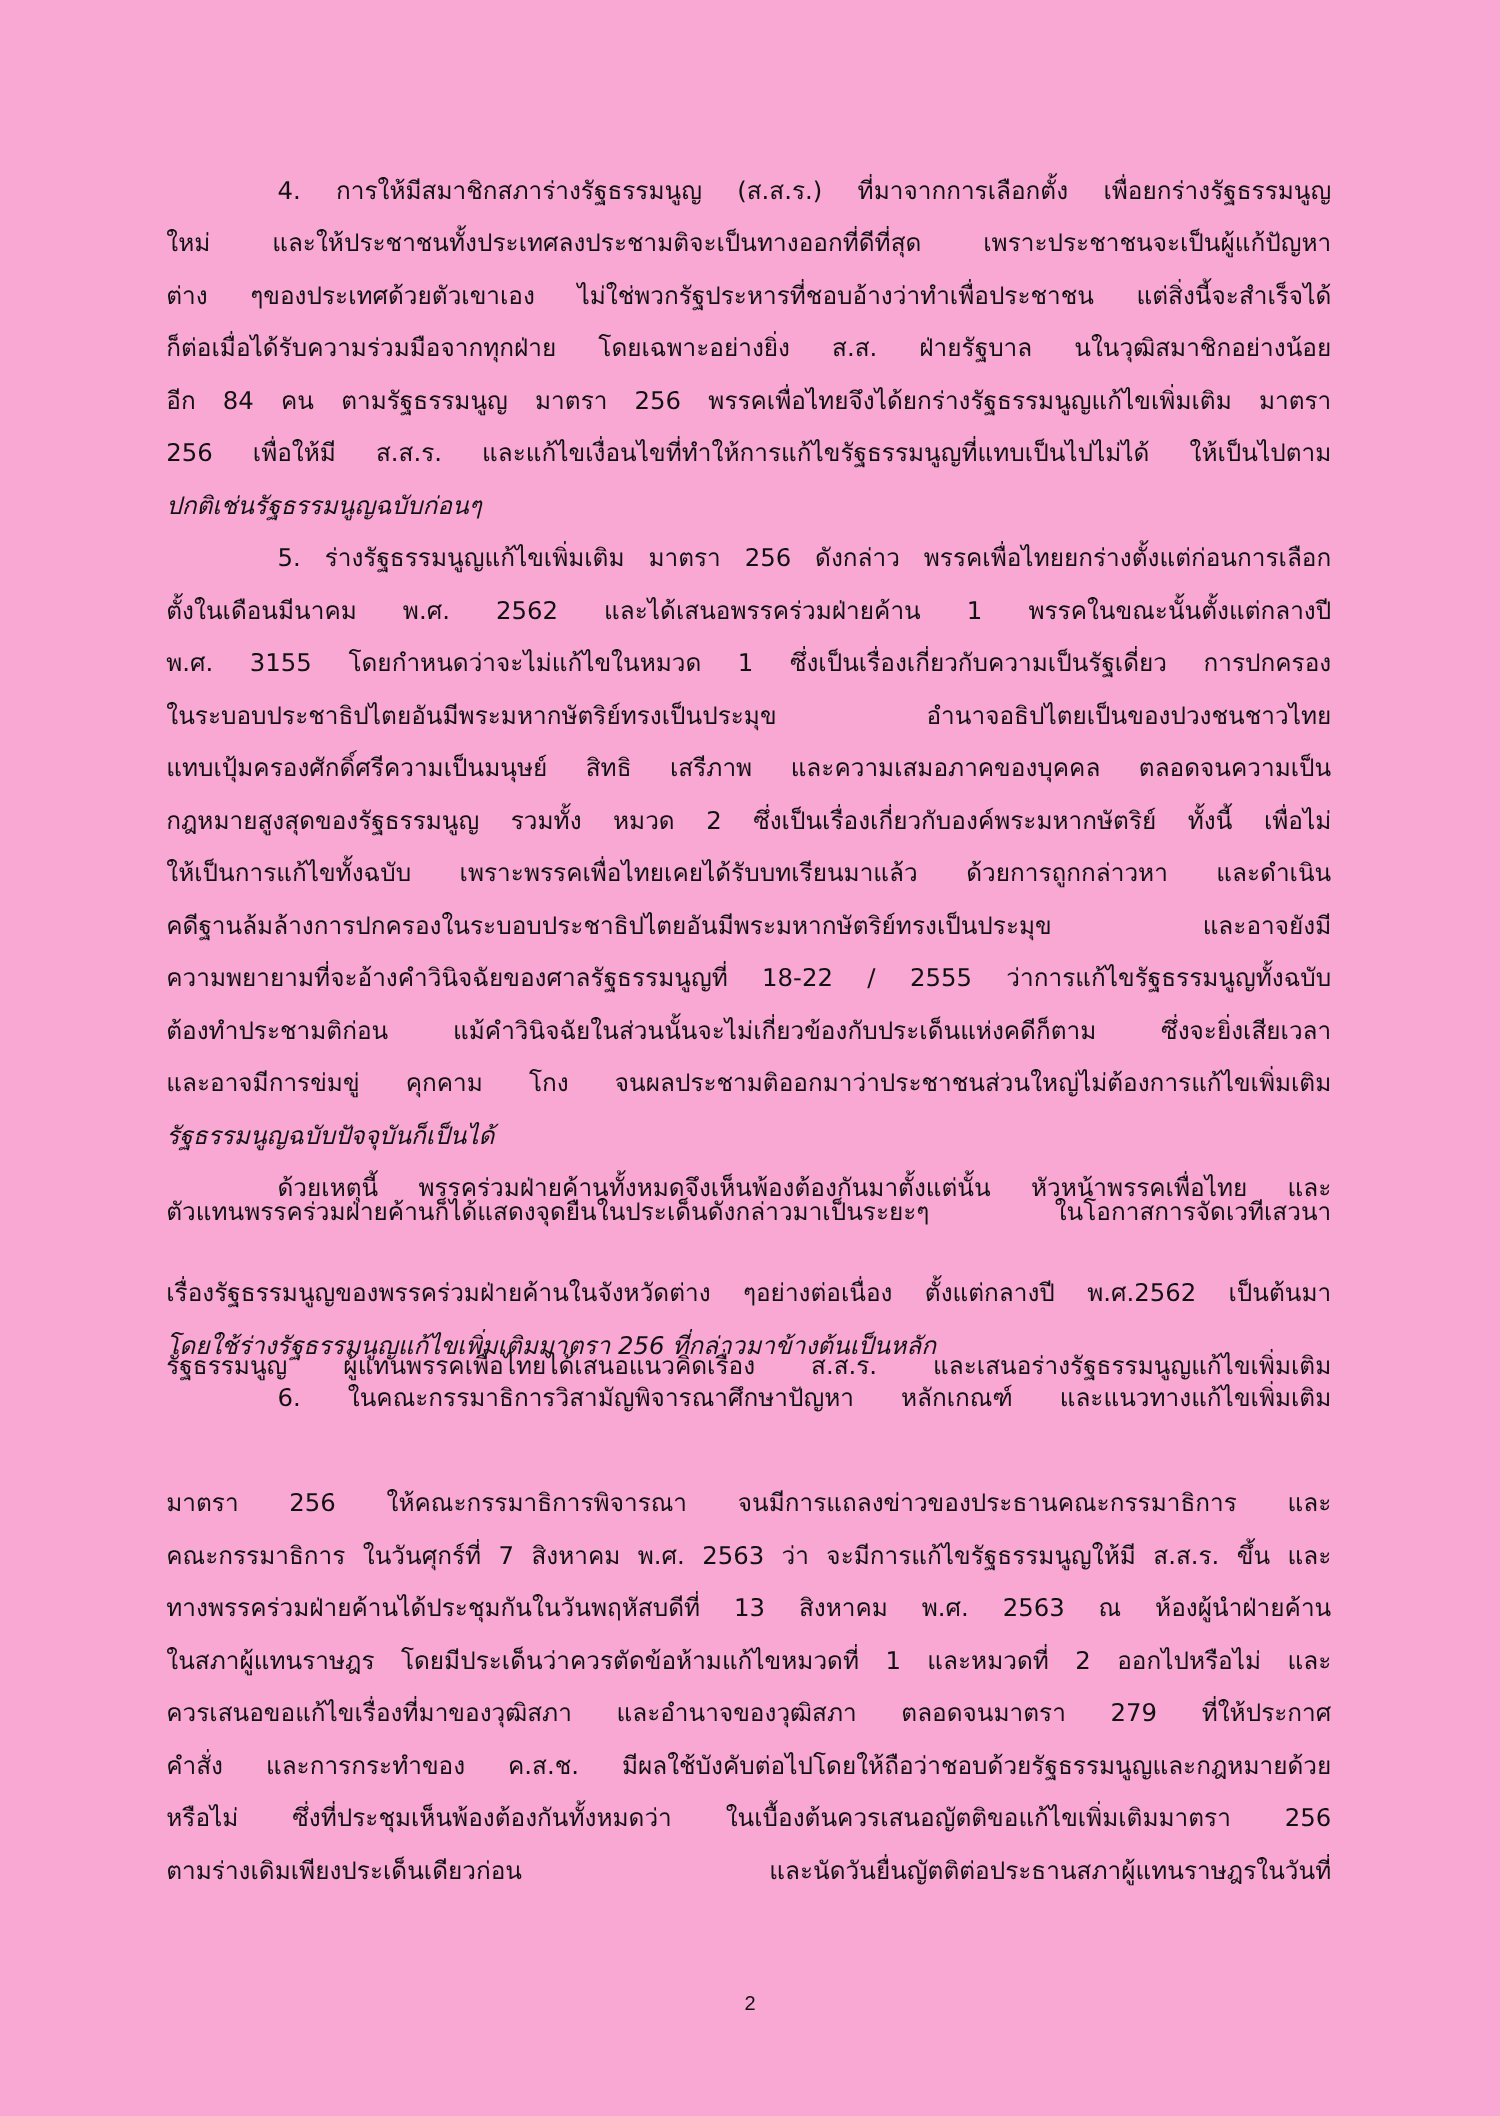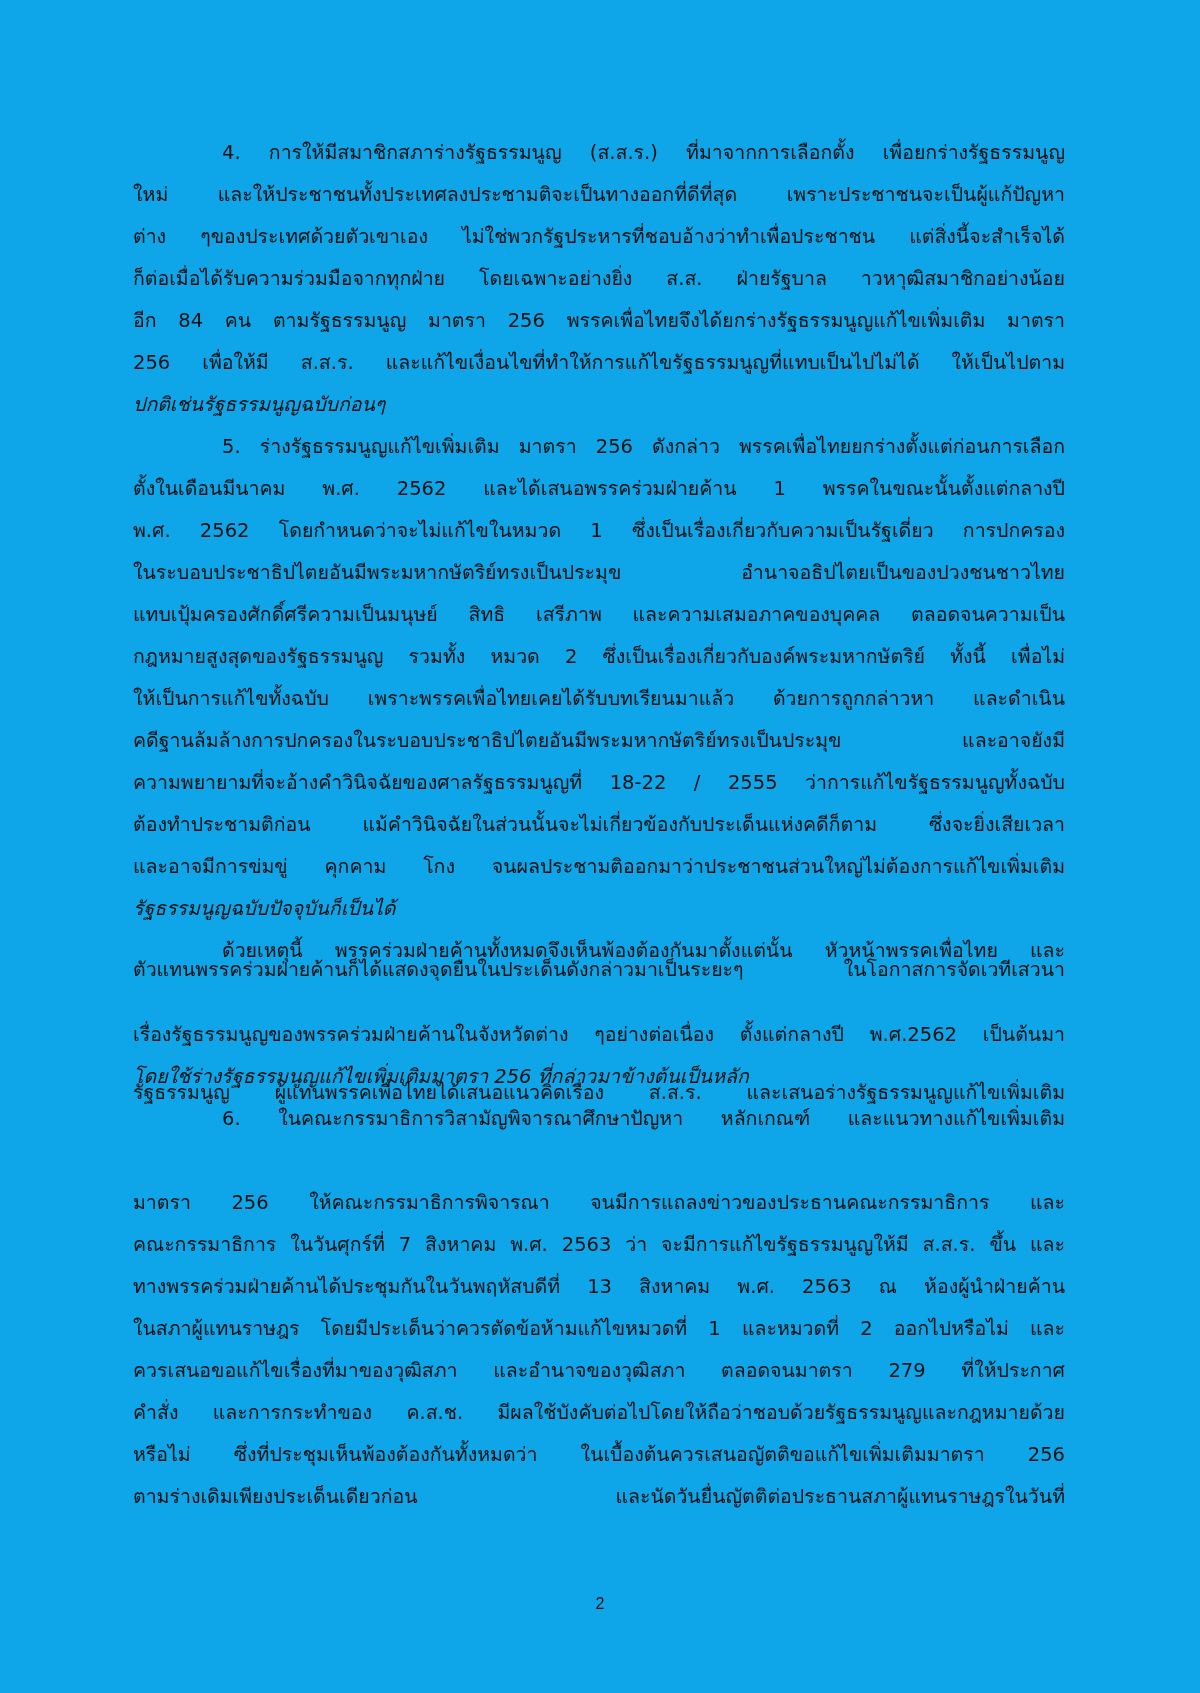--- a/index.html
+++ b/index.html
@@ -1,19 +1,19 @@
 <!DOCTYPE html>
 <html><head>
   <meta charset="utf-8">
   <style>
     html, body { margin: 0; padding: 0; background: #ffffff; }
     body { width: 1200px; height: 1693px; position: relative; overflow: hidden; }
     .page {
       position: absolute; left: 0; top: 0; width: 1200px; height: 1693px;
-      background: #0ea5e9;
+      background: #f9a8d4;
     }
     .line {
       position: absolute;
       left: 133px;
       width: 932px;
       font-family: "DejaVu Sans", "Liberation Sans", sans-serif;
       font-size: 19.5px;
       color: #111111;
       white-space: nowrap;
       text-align: justify;
@@ -34,30 +34,30 @@
   </style>
 </head>
 <body>
 
 <div class="page">
 
   <div>
     <div class="line indent" style="top:138px">4. การให้มีสมาชิกสภาร่างรัฐธรรมนูญ (ส.ส.ร.) ที่มาจากการเลือกตั้ง เพื่อยกร่างรัฐธรรมนูญ</div>
     <div class="line" style="top:180px">ใหม่ และให้ประชาชนทั้งประเทศลงประชามติจะเป็นทางออกที่ดีที่สุด เพราะประชาชนจะเป็นผู้แก้ปัญหา</div>
     <div class="line" style="top:222px">ต่าง ๆของประเทศด้วยตัวเขาเอง ไม่ใช่พวกรัฐประหารที่ชอบอ้างว่าทำเพื่อประชาชน แต่สิ่งนี้จะสำเร็จได้</div>
-    <div class="line" style="top:264px">ก็ต่อเมื่อได้รับความร่วมมือจากทุกฝ่าย โดยเฉพาะอย่างยิ่ง ส.ส. ฝ่ายรัฐบาล าวหาุฒิสมาชิกอย่างน้อย</div>
+    <div class="line" style="top:264px">ก็ต่อเมื่อได้รับความร่วมมือจากทุกฝ่าย โดยเฉพาะอย่างยิ่ง ส.ส. ฝ่ายรัฐบาล นในวุฒิสมาชิกอย่างน้อย</div>
     <div class="line" style="top:306px">อีก 84 คน ตามรัฐธรรมนูญ มาตรา 256 พรรคเพื่อไทยจึงได้ยกร่างรัฐธรรมนูญแก้ไขเพิ่มเติม มาตรา</div>
     <div class="line" style="top:348px">256 เพื่อให้มี ส.ส.ร. และแก้ไขเงื่อนไขที่ทำให้การแก้ไขรัฐธรรมนูญที่แทบเป็นไปไม่ได้ ให้เป็นไปตาม</div>
     <div class="line last" style="top:390px">ปกติเช่นรัฐธรรมนูญฉบับก่อนๆ</div>
   </div>
 
   <div>
     <div class="line indent" style="top:432px">5. ร่างรัฐธรรมนูญแก้ไขเพิ่มเติม มาตรา 256 ดังกล่าว พรรคเพื่อไทยยกร่างตั้งแต่ก่อนการเลือก</div>
     <div class="line" style="top:474px">ตั้งในเดือนมีนาคม พ.ศ. 2562 และได้เสนอพรรคร่วมฝ่ายค้าน 1 พรรคในขณะนั้นตั้งแต่กลางปี</div>
-    <div class="line" style="top:516px">พ.ศ. 2562 โดยกำหนดว่าจะไม่แก้ไขในหมวด 1 ซึ่งเป็นเรื่องเกี่ยวกับความเป็นรัฐเดี่ยว การปกครอง</div>
+    <div class="line" style="top:516px">พ.ศ. 3155 โดยกำหนดว่าจะไม่แก้ไขในหมวด 1 ซึ่งเป็นเรื่องเกี่ยวกับความเป็นรัฐเดี่ยว การปกครอง</div>
     <div class="line" style="top:558px">ในระบอบประชาธิปไตยอันมีพระมหากษัตริย์ทรงเป็นประมุข อำนาจอธิปไตยเป็นของปวงชนชาวไทย</div>
     <div class="line" style="top:600px">แทบเปุ้มครองศักดิ์ศรีความเป็นมนุษย์ สิทธิ เสรีภาพ และความเสมอภาคของบุคคล ตลอดจนความเป็น</div>
     <div class="line" style="top:642px">กฎหมายสูงสุดของรัฐธรรมนูญ รวมทั้ง หมวด 2 ซึ่งเป็นเรื่องเกี่ยวกับองค์พระมหากษัตริย์ ทั้งนี้ เพื่อไม่</div>
     <div class="line" style="top:684px">ให้เป็นการแก้ไขทั้งฉบับ เพราะพรรคเพื่อไทยเคยได้รับบทเรียนมาแล้ว ด้วยการถูกกล่าวหา และดำเนิน</div>
     <div class="line" style="top:726px">คดีฐานล้มล้างการปกครองในระบอบประชาธิปไตยอันมีพระมหากษัตริย์ทรงเป็นประมุข และอาจยังมี</div>
     <div class="line" style="top:768px">ความพยายามที่จะอ้างคำวินิจฉัยของศาลรัฐธรรมนูญที่ 18-22 / 2555 ว่าการแก้ไขรัฐธรรมนูญทั้งฉบับ</div>
     <div class="line" style="top:810px">ต้องทำประชามติก่อน แม้คำวินิจฉัยในส่วนนั้นจะไม่เกี่ยวข้องกับประเด็นแห่งคดีก็ตาม ซึ่งจะยิ่งเสียเวลา</div>
     <div class="line" style="top:852px">และอาจมีการข่มขู่ คุกคาม โกง จนผลประชามติออกมาว่าประชาชนส่วนใหญ่ไม่ต้องการแก้ไขเพิ่มเติม</div>
     <div class="line last" style="top:894px">รัฐธรรมนูญฉบับปัจจุบันก็เป็นได้</div>
   </div>

